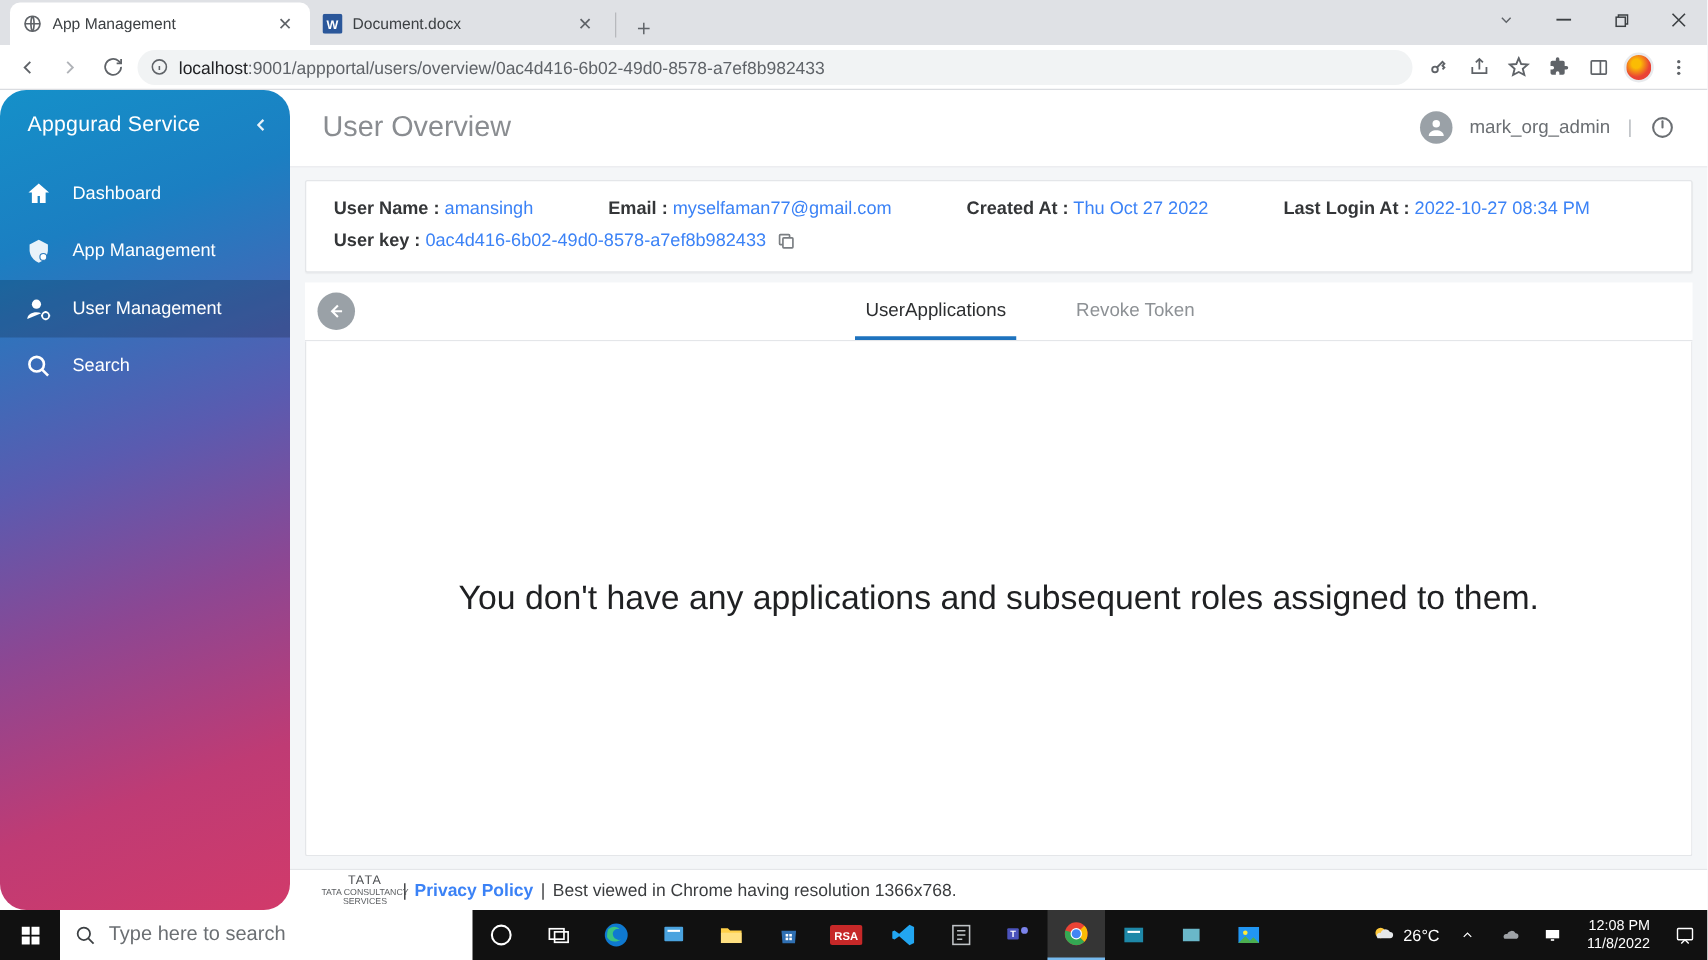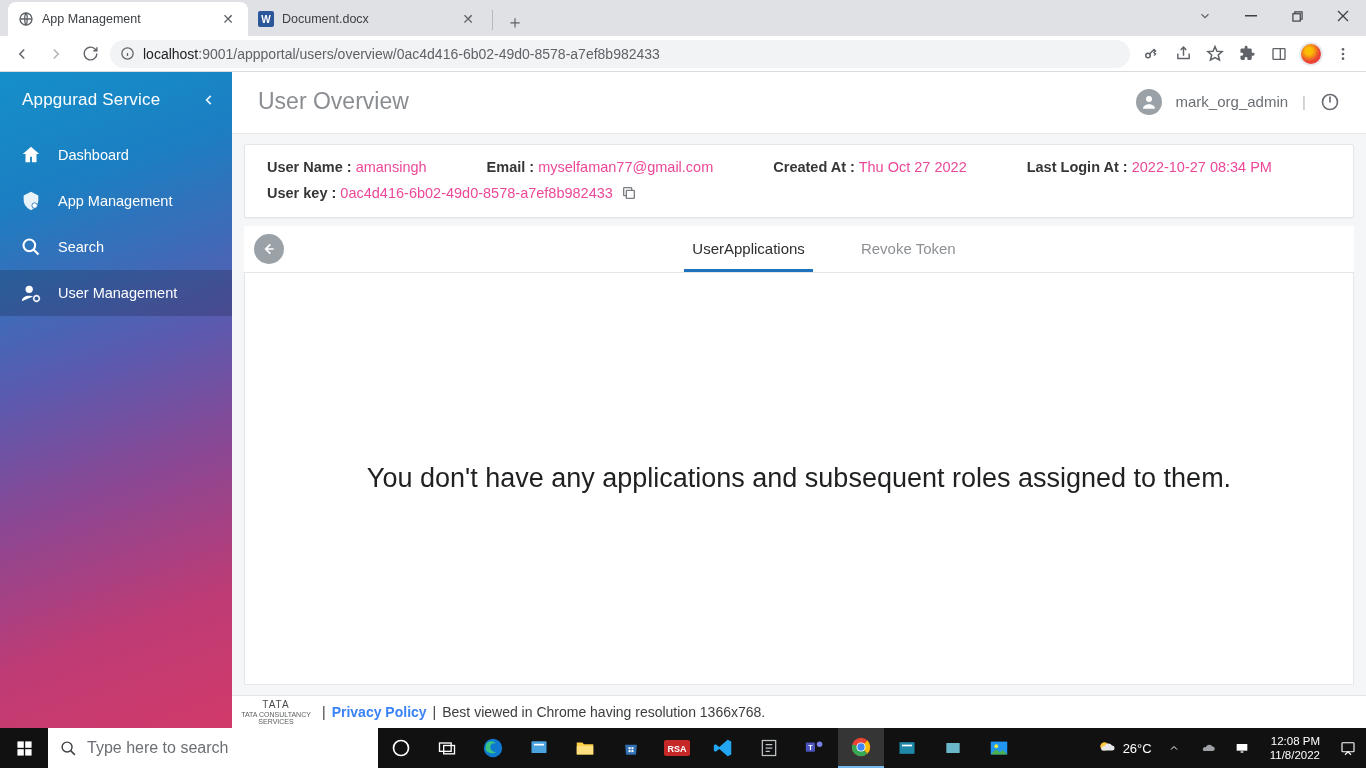--- a/index.html
+++ b/index.html
@@ -23,54 +23,54 @@
 .omnibox { flex: 1; height: 28px; background: #f1f3f4; border-radius: 14px; display: flex; align-items: center; padding: 0 10px; gap: 8px; font-size: 14px; color: #3c4043; }
 .omnibox .info-ico { color: #5f6368; }
 .omnibox .url-host { color: #202124; }
 .omnibox .url-path { color: #5f6368; }
 .addr-actions { display: flex; gap: 2px; align-items: center; }
 .addr-actions .ico { width: 30px; height: 28px; display: flex; align-items: center; justify-content: center; color: #5f6368; cursor: pointer; }
 .avatar-circle { width: 24px; height: 24px; border-radius: 50%; border: 2px solid #e8eaed; background: radial-gradient(circle at 40% 35%, #fbbc04 20%, #ea4335 60%); }
 
 
 .viewport { display: flex; height: 656px; }
-.sidebar { width: 232px; background: linear-gradient(160deg, #1590c9 0%, #1b7fc2 18%, #5a5bb0 44%, #8c4793 62%, #bf3b74 82%, #d13a6a 100%); color: #fff; display: flex; flex-direction: column; }
+.sidebar { width: 232px; background: linear-gradient(160deg, #1590c9 0%, #1b7fc2 18%, #5a5bb0 44%, #8c4793 62%, #bf3b74 82%, #d13a6a 100%); color: #fff; display: flex; flex-direction: column; border-radius: 21px; }
 .sidebar-header { display: flex; align-items: center; justify-content: space-between; padding: 18px 16px 22px 22px; }
 .sidebar-title { font-size: 17px; font-weight: 500; letter-spacing: .2px; }
 .collapse-btn { cursor: pointer; color: #fff; opacity: .9; }
 .nav-item { display: flex; align-items: center; gap: 16px; padding: 12px 20px; font-size: 14.5px; cursor: pointer; color: #fff; }
 .nav-item.active { background: rgba(0,0,0,.18); }
 .nav-item .nav-icon { width: 22px; height: 22px; display: inline-flex; align-items: center; justify-content: center; }
 
 .main { flex: 1; display: flex; flex-direction: column; background: #f4f6f8; }
 .page-header { background: #fff; display: flex; align-items: center; justify-content: space-between; padding: 16px 26px 18px; border-bottom: 1px solid #e6e8eb; }
 .page-title { font-size: 23px; color: #8a8d91; font-weight: 400; }
 .header-right { display: flex; align-items: center; gap: 14px; color: #6b6f73; font-size: 15px; }
 .user-ico { width: 26px; height: 26px; border-radius: 50%; background: #9aa1a7; display: inline-flex; align-items: center; justify-content: center; }
 .sep-v { color: #b8bcc0; }
 .power-ico { cursor: pointer; }
 
 .info-card { background: #fff; margin: 10px 12px 0; border: 1px solid #e4e6e9; border-radius: 2px; box-shadow: 0 1px 1px rgba(0,0,0,.04); padding: 14px 22px 16px; font-size: 14.5px; color: #343638; }
 .info-row { display: flex; flex-wrap: wrap; gap: 40px 60px; }
 .info-item b { font-weight: 700; }
-.info-item span { color: #ec4899; }
+.info-item span { color: #3b82f6; }
 .info-row2 { margin-top: 10px; display: flex; align-items: center; gap: 8px; }
 .copy-ico { color: #7a7e82; cursor: pointer; }
 
 .tabs-row { display: flex; align-items: center; margin: 8px 12px 0; border-bottom: 1px solid #e4e6e9; background: #fff; }
 .back-circle { width: 30px; height: 30px; border-radius: 50%; background: #9aa1a7; display: flex; align-items: center; justify-content: center; margin: 6px 10px; cursor: pointer; flex-shrink: 0; }
 .tabs-center { flex: 1; display: flex; justify-content: center; gap: 40px; }
 .tab-link { padding: 14px 8px 12px; font-size: 15px; color: #8d9195; cursor: pointer; border-bottom: 3px solid transparent; }
 .tab-link.active { color: #2c2e30; border-bottom-color: #1e73be; }
 
 .content-card { background: #fff; margin: 0 12px 10px; border: 1px solid #e4e6e9; border-top: none; border-radius: 0 0 2px 2px; height: 416px; display: flex; align-items: center; justify-content: center; }
 .empty-msg { font-size: 27px; color: #1f2022; text-align: center; padding: 0 40px; }
 
 .footer { background: #fff; border-top: 1px solid #e4e6e9; padding: 8px 18px 8px 90px; font-size: 14px; color: #3b3d3f; display: flex; align-items: center; gap: 6px; position: relative; }
-.footer-logo { position: absolute; left: 0; width: 88px; text-align: center; font-size: 7px; color: #5a5d60; line-height: 1; }
+.footer-logo { position: absolute; left: 16px; width: 88px; text-align: center; font-size: 7px; color: #5a5d60; line-height: 1; }
 .footer-logo .tata { font-size: 10px; letter-spacing: 1px; color: #4a4d50; margin-bottom: 1px; }
 .footer a { color: #3b82f6; font-weight: 700; text-decoration: none; }
 .footer .pipe { color: #3b3d3f; }
 
 
 .taskbar { height: 40px; background: #111; display: flex; align-items: center; color: #fff; font-size: 12px; }
 .start-btn { width: 48px; height: 40px; display: flex; align-items: center; justify-content: center; cursor: pointer; }
 .search-box { background: #fff; color: #6b6f73; height: 40px; width: 330px; display: flex; align-items: center; padding: 0 12px; gap: 10px; font-size: 16px; cursor: text; }
 .task-icons { display: flex; align-items: center; height: 40px; }
 .task-icons .ti { width: 46px; height: 40px; display: flex; align-items: center; justify-content: center; cursor: pointer; }
@@ -223,39 +223,39 @@
     </div>
     <div class="nav-item">
       <span class="nav-icon">
           <svg width="22" height="22" viewBox="0 0 24 24" fill="#fff">
             <path d="M12 2l8 4v5c0 5-3.5 9-8 11-4.5-2-8-6-8-11V6z" opacity=".9"></path>
             <circle cx="16" cy="17" r="3" fill="#fff" stroke="#2b7bbd" stroke-width="1"></circle>
           </svg>
         </span>
       <span>App Management</span>
     </div>
-    <div class="nav-item">
-      <span class="nav-icon">
-          <svg width="20" height="20" viewBox="0 0 24 24" fill="none" stroke="#fff" stroke-width="2.5">
-            <circle cx="10" cy="10" r="7"></circle>
-            <path d="M21 21l-6-6"></path>
-          </svg>
-        </span>
-      <span>Search</span>
-    </div>
     <div class="nav-item active">
       <span class="nav-icon">
           <svg width="22" height="22" viewBox="0 0 24 24" fill="#fff">
             <circle cx="10" cy="8" r="4"></circle>
             <path d="M2 21c0-4 4-6 8-6 1.5 0 3 .3 4.2.9"></path>
             <circle cx="18" cy="18" r="3" fill="none" stroke="#fff" stroke-width="1.5"></circle>
             <path d="M18 14v1M18 21v1M14 18h1M21 18h1" stroke="#fff" stroke-width="1.5"></path>
           </svg>
         </span>
       <span>User Management</span>
+    </div>
+    <div class="nav-item">
+      <span class="nav-icon">
+          <svg width="20" height="20" viewBox="0 0 24 24" fill="none" stroke="#fff" stroke-width="2.5">
+            <circle cx="10" cy="10" r="7"></circle>
+            <path d="M21 21l-6-6"></path>
+          </svg>
+        </span>
+      <span>Search</span>
     </div>
   </aside>
 
   <main class="main">
     <div class="page-header">
       <h1 class="page-title">User Overview</h1>
       <div class="header-right">
         <span class="user-ico">
           <svg width="18" height="18" viewBox="0 0 24 24" fill="#fff">
               <circle cx="12" cy="8" r="4"></circle>

